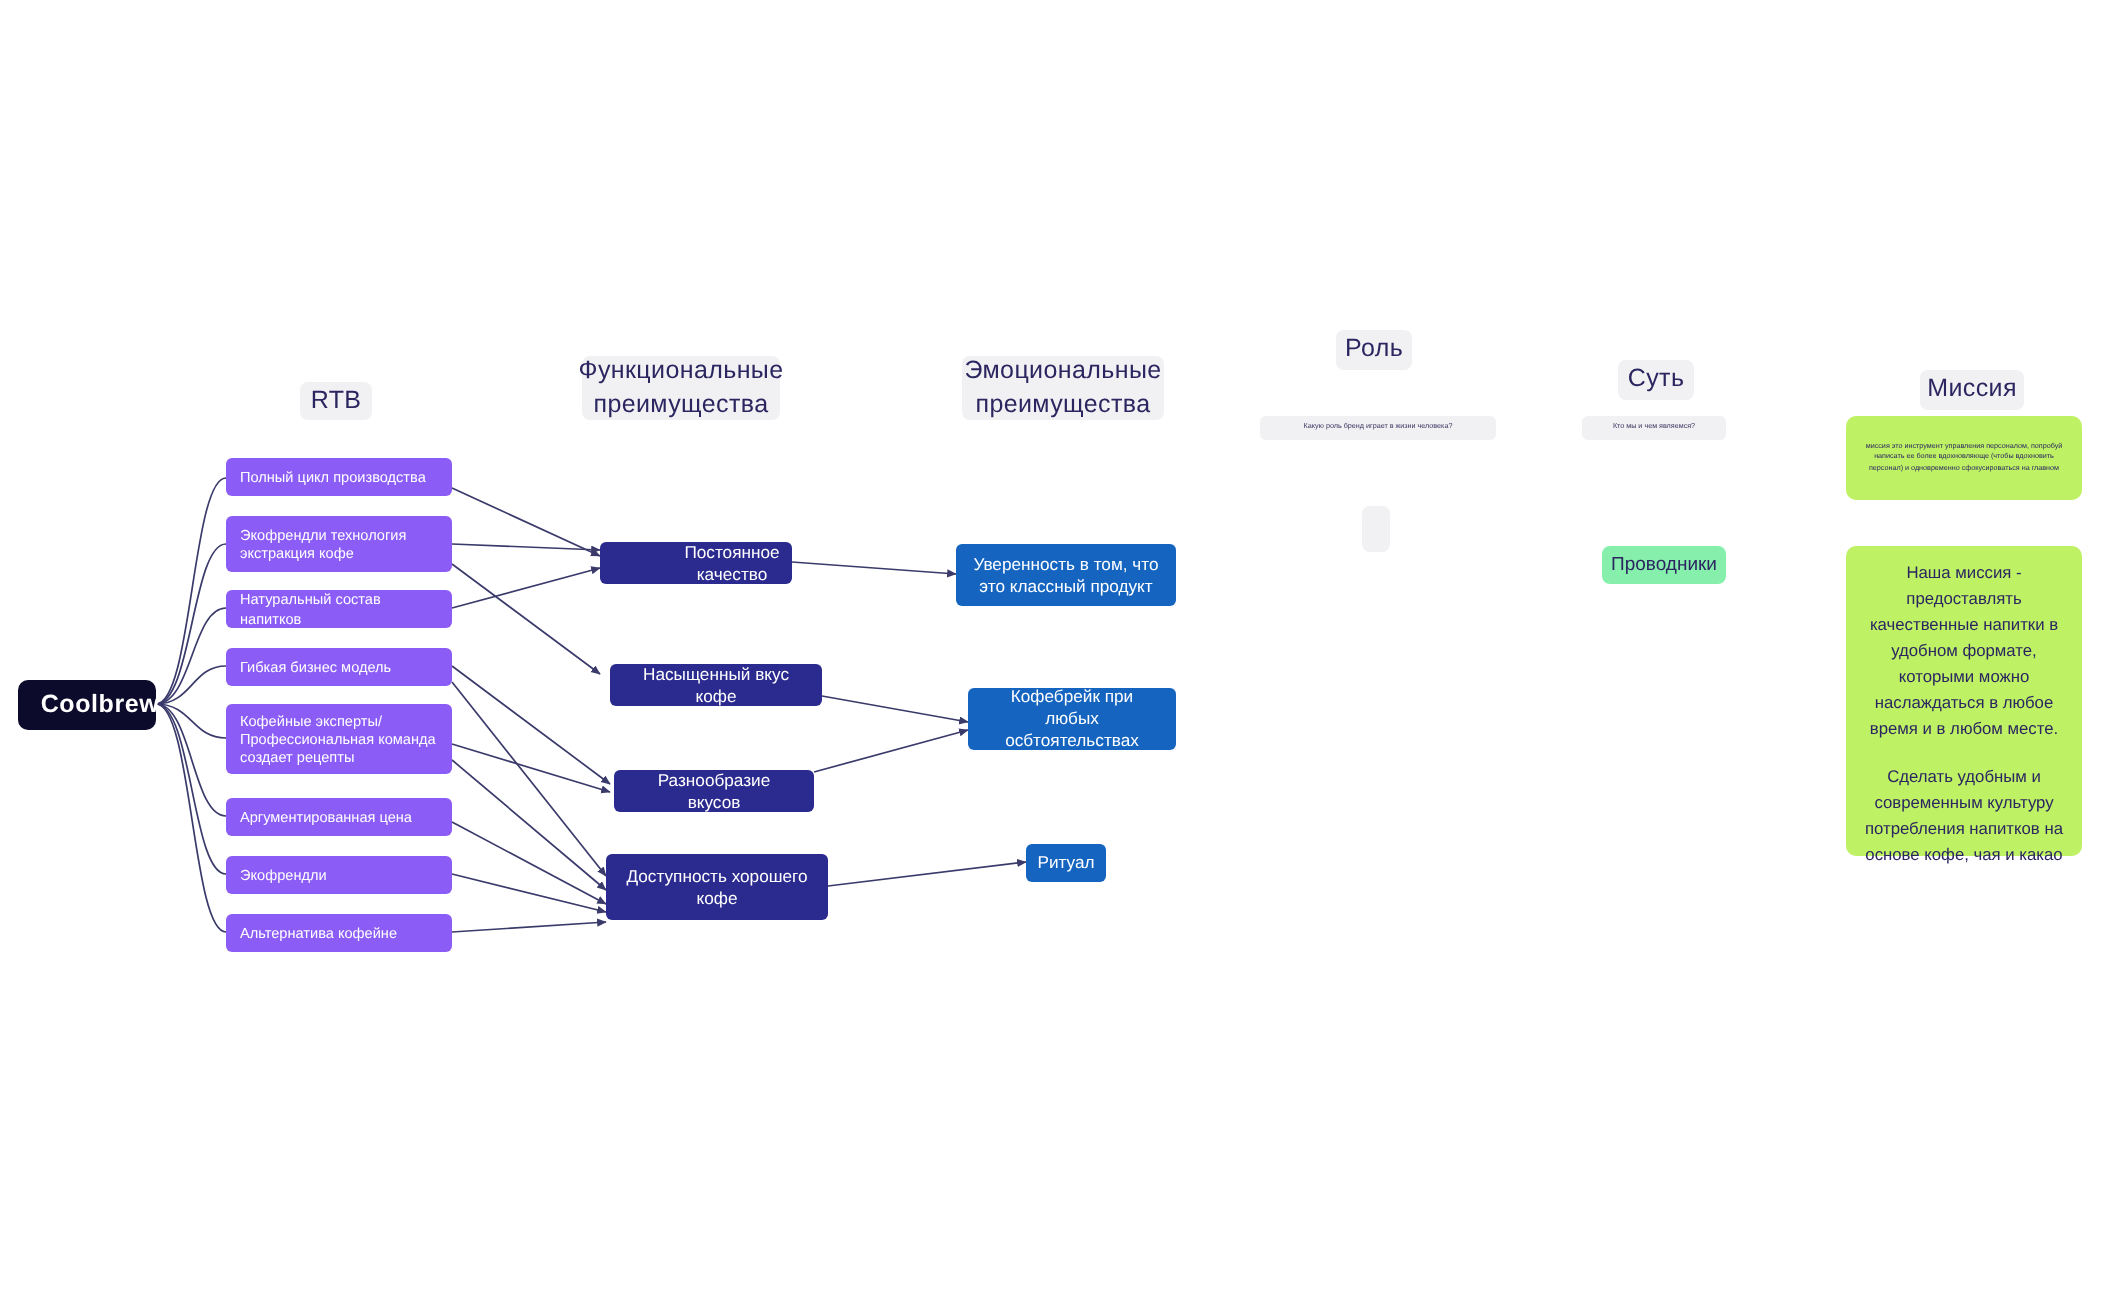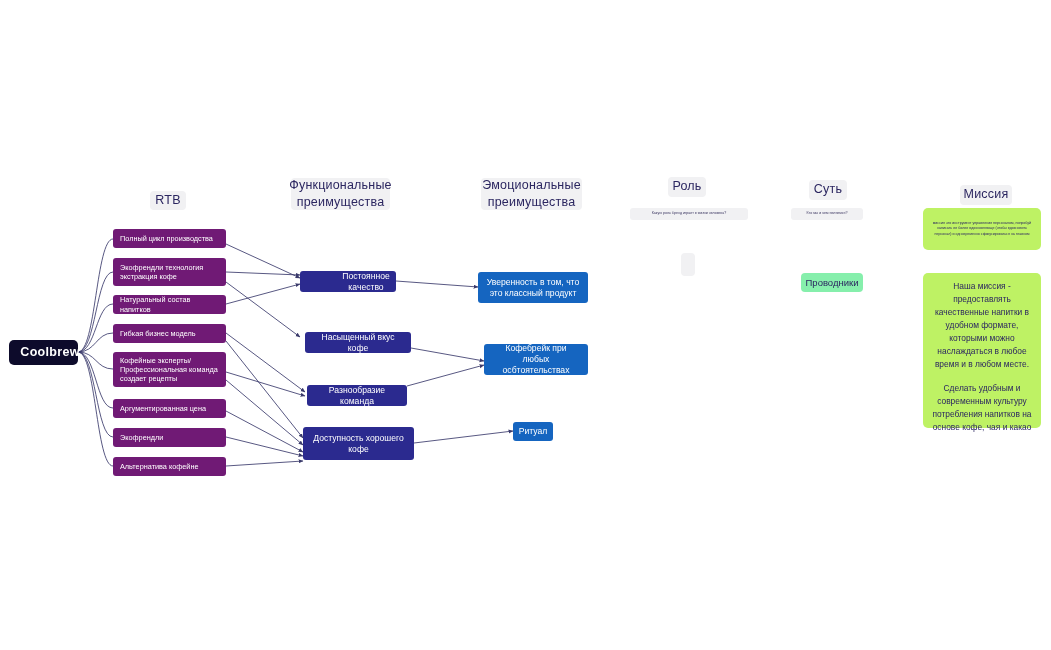--- a/index.html
+++ b/index.html
@@ -68,21 +68,21 @@
     background: #0d0b2b;
     color: #ffffff;
     font-size: 12.5px;
     font-weight: bold;
     border-radius: 5px;
     letter-spacing: .3px;
   }
 
   
   .navy {
-    background: #701a75;
+    background: #8b5cf6;
     color: #ffffff;
     font-size: 7.3px;
     padding: 4px 7px;
     border-radius: 3px;
     text-align: left;
     justify-content: flex-start;
   }
 
   .func {
     background: #2b2a8f;
@@ -169,21 +169,21 @@
       <path d="M414,443 L513,431" marker-end="url(#arw)"></path>
     </g>
   </svg>
 
   <div class="node col-head" style="left:150px; top:191px; width:36px; height:19px;">RTB</div>
 
   <div class="node col-head two-line" style="left:291px; top:178px; width:99px; height:32px;">Функциональные преимущества</div>
 
   <div class="node col-head two-line" style="left:481px; top:178px; width:101px; height:32px;">Эмоциональные преимущества</div>
 
-  <div class="node col-head" style="left:668px; top:177px; width:38px; height:20px;">Роль</div>
+  <div class="node col-head" style="left:668px; top:165px; width:38px; height:20px;">Роль</div>
 
   <div class="node col-head" style="left:809px; top:180px; width:38px; height:20px;">Суть</div>
 
   <div class="node col-head" style="left:960px; top:185px; width:52px; height:20px;">Миссия</div>
 
   <div class="node caption" style="left:630px; top:208px; width:118px; height:12px;">Какую роль бренд играет в жизни человека?</div>
 
   <div class="node caption" style="left:791px; top:208px; width:72px; height:12px;">Кто мы и чем являемся?</div>
 
   <div class="node panel micro" style="left:923px; top:208px; width:118px; height:42px;">миссия это инструмент управления персоналом, попробуй написать ее более вдохновляюще (чтобы вдохновить персонал) и одновременно сфокусироваться на главном</div>
@@ -203,21 +203,21 @@
   <div class="node navy" style="left:113px; top:399px; width:113px; height:19px;">Аргументированная цена</div>
 
   <div class="node navy" style="left:113px; top:428px; width:113px; height:19px;">Экофрендли</div>
 
   <div class="node navy" style="left:113px; top:457px; width:113px; height:19px;">Альтернатива кофейне</div>
 
   <div class="node func" style="left:300px; top:271px; width:96px; height:21px;padding-left:44px;">Постоянное качество</div>
 
   <div class="node func" style="left:305px; top:332px; width:106px; height:21px;">Насыщенный вкус кофе</div>
 
-  <div class="node func" style="left:307px; top:385px; width:100px; height:21px;">Разнообразие команда</div>
+  <div class="node func" style="left:307px; top:385px; width:100px; height:21px;">Разнообразие вкусов</div>
 
   <div class="node func" style="left:303px; top:427px; width:111px; height:33px;">Доступность хорошего кофе</div>
 
   <div class="node emo" style="left:478px; top:272px; width:110px; height:31px;">Уверенность в том, что это классный продукт</div>
 
   <div class="node emo" style="left:484px; top:344px; width:104px; height:31px;">Кофебрейк при любых осбтоятельствах</div>
 
   <div class="node emo" style="left:513px; top:422px; width:40px; height:19px;">Ритуал</div>
 
   <div class="node placeholder" style="left:681px; top:253px; width:14px; height:23px;"></div>

